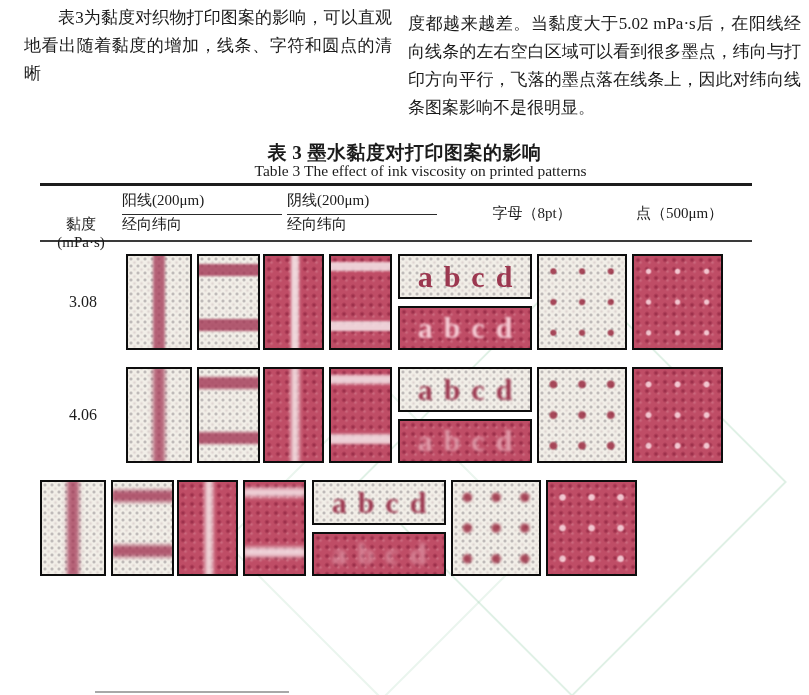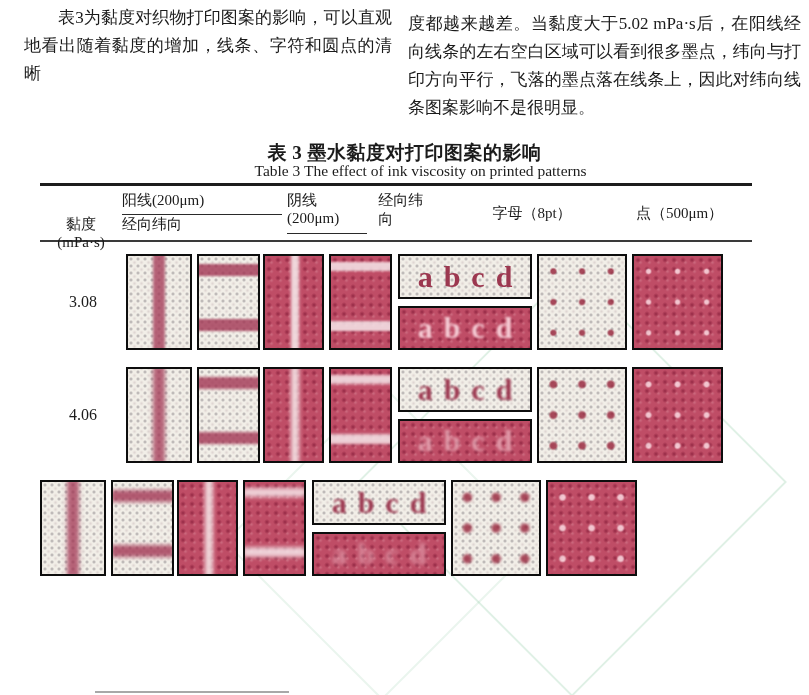--- a/index.html
+++ b/index.html
@@ -27,22 +27,22 @@
 
   
   .ink-table{position:absolute;left:40px;top:183px;width:712px;z-index:2;}
   .thead{border-top:3px solid #1c1c1c;border-bottom:2.5px solid #3a3a3a;height:54px;
          display:flex;align-items:stretch;font-size:15px;}
   .hc{box-sizing:border-box;}
   .hc1{width:82px;display:flex;flex-direction:column;align-items:center;justify-content:space-between;
        padding:5px 0 6px 0;margin-top:24px;}
   .hc2{width:160px;margin-right:5px;display:flex;flex-direction:column;justify-content:space-between;
        padding:5px 0 6px 0;}
-  .hc3{width:150px;margin-right:20px;display:flex;flex-direction:row;justify-content:space-between;
-       padding:5px 0 6px 0;gap:11px;}
+  .hc3{width:150px;margin-right:20px;display:flex;flex-direction:column;justify-content:space-between;
+       padding:5px 0 6px 0;}
   .hc4{width:150px;display:flex;align-items:center;justify-content:center;}
   .hc5{width:145px;display:flex;align-items:center;justify-content:center;}
   .spanner{border-bottom:1.5px solid #2a2a2a;padding-bottom:4px;}
 
   
   .tbody{padding-top:12px;}
   .trow{display:flex;height:96px;margin-bottom:17px;}
   .trow:last-child{margin-bottom:0;}
   .tlabel{width:86px;display:flex;align-items:center;justify-content:center;font-size:16px;}
   .swatch{position:relative;box-sizing:border-box;border:2px solid #0d0d0d;overflow:hidden;height:96px;}

